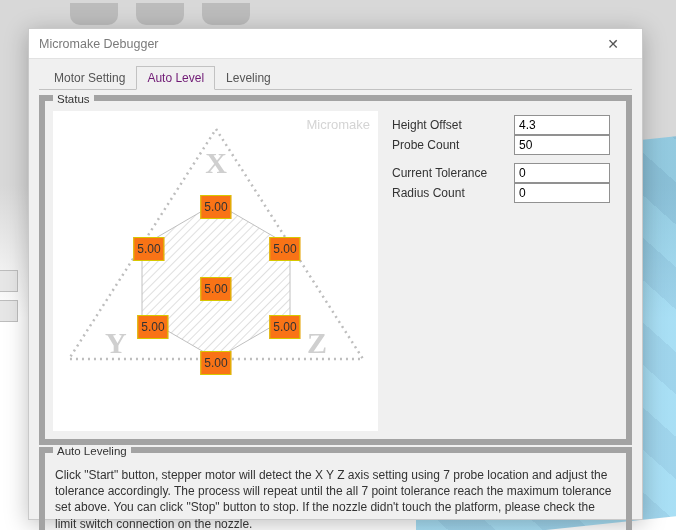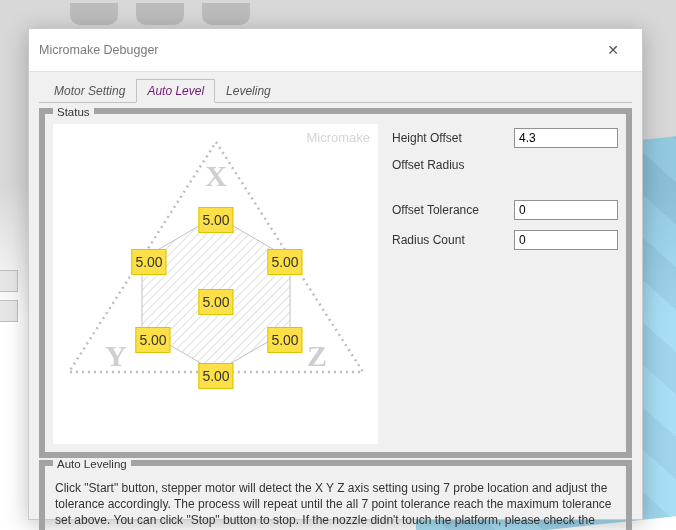--- a/index.html
+++ b/index.html
@@ -41,21 +41,21 @@
 
   .window {
     position: absolute;
     left: 28px; top: 28px;
     width: 615px; height: 492px;
     background: #f0f0f0;
     border: 1px solid #c9c9c9;
     box-shadow: 0 4px 22px rgba(0,0,0,.25);
   }
   .titlebar {
-    height: 43px;
+    height: 30px;
     display: flex; align-items: center; justify-content: space-between;
     padding: 0 8px 0 10px;
     background: #ffffff;
     border-bottom: 1px solid #e2e2e2;
     color: #7a7a7a;
   }
   .titlebar .title { font-size: 12.5px; }
   .closebtn {
     width: 42px; height: 24px;
     display:flex; align-items:center; justify-content:center;
@@ -69,21 +69,20 @@
     display: flex; flex-direction: column;
   }
 
   
   .tabs {
     display: flex;
     gap: 0;
     border-bottom: 1px solid #c2c2c2;
     margin-bottom: -1px;
     padding-left: 4px;
-    font-style: italic;
   }
   .tab {
     padding: 4px 10px;
     border: 1px solid transparent;
     border-bottom: none;
     color: #701a75;
     position: relative;
     top: 1px;
     background: transparent;
     cursor: default;
@@ -121,37 +120,37 @@
     background: #fff;
     position: relative;
   }
   .watermark {
     position:absolute; right:8px; top:6px;
     color:#d4d4d4; font-size:13px; font-weight:500;
   }
   .diagram-wrap svg { position:absolute; inset:0; }
   .probe {
     position:absolute;
-    background:#fde047;
+    background:#f97316;
     border:1px solid #d8c800;
-    font-size:14px; color:#333;
+    font-size:12px; color:#333;
     padding:4px 3px;
     white-space:nowrap;
     transform:translate(-50%,-50%);
   }
 
   .fields {
     flex:1;
     padding-top: 4px;
-    display:flex; flex-direction:column; gap:10px;
+    display:flex; flex-direction:column; gap:0;
   }
   .fields .row { display:flex; align-items:center; gap:14px; }
   .fields .row label { width:108px; white-space:nowrap; color:#333;}
   .fields .row input {
-    width: 104px; height:20px;
+    width: 96px; height:20px;
     border:1px solid #919191;
     padding:1px 4px;
     font: inherit;
     background:#fff;
   }
   .fields .spacer { height:8px;}
 
   .instr {
     font-size: 12px;
     line-height: 1.35;
@@ -233,25 +232,26 @@
           <div class="probe" style="left:232px; top:216px">5.00</div>
           <div class="probe" style="left:163px; top:252px">5.00</div>
         </div>
 
         <div class="fields">
           <div class="row">
             <label>Height Offset</label>
             <input value="4.3" style="">
           </div>
           <div class="row">
-            <label>Offset Radius</label>
+            <label>Probe Count</label>
+            <input value="50" style="">
           </div>
           <div class="spacer"></div>
           <div class="row">
-            <label>Offset Tolerance</label>
+            <label>Current Tolerance</label>
             <input value="0" style="">
           </div>
           <div class="row">
             <label>Radius Count</label>
             <input value="0" style="">
           </div>
         </div>
       </div>
     </div>
 

